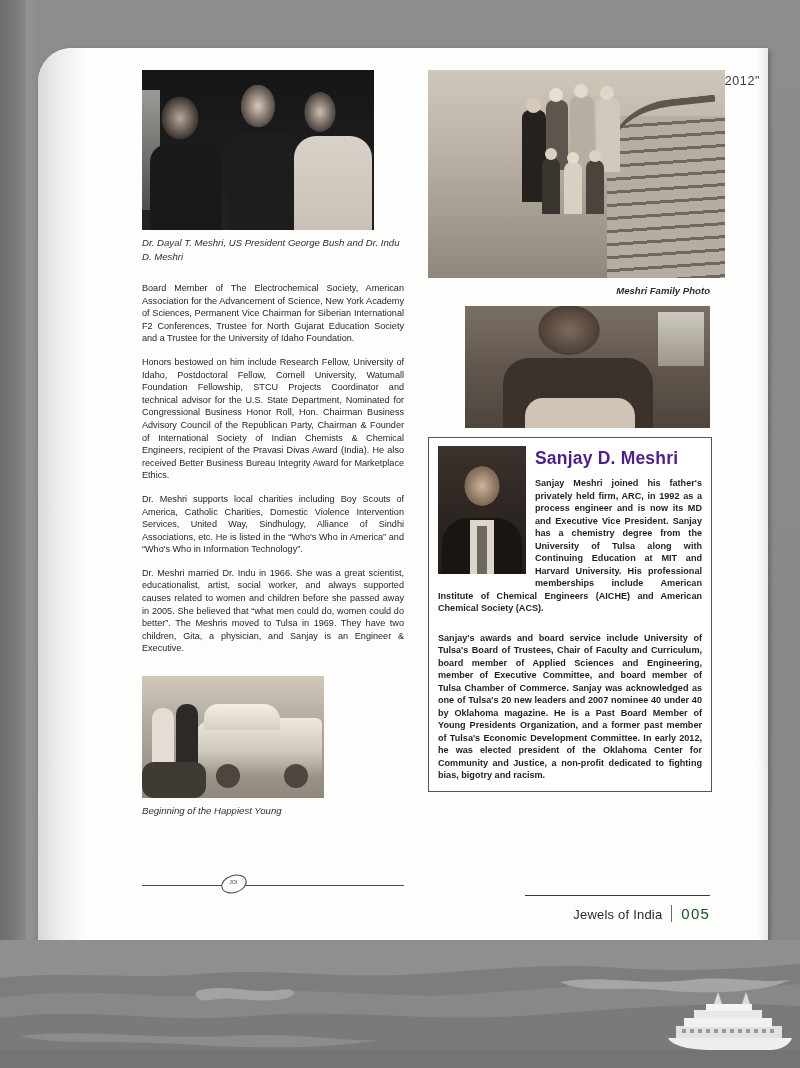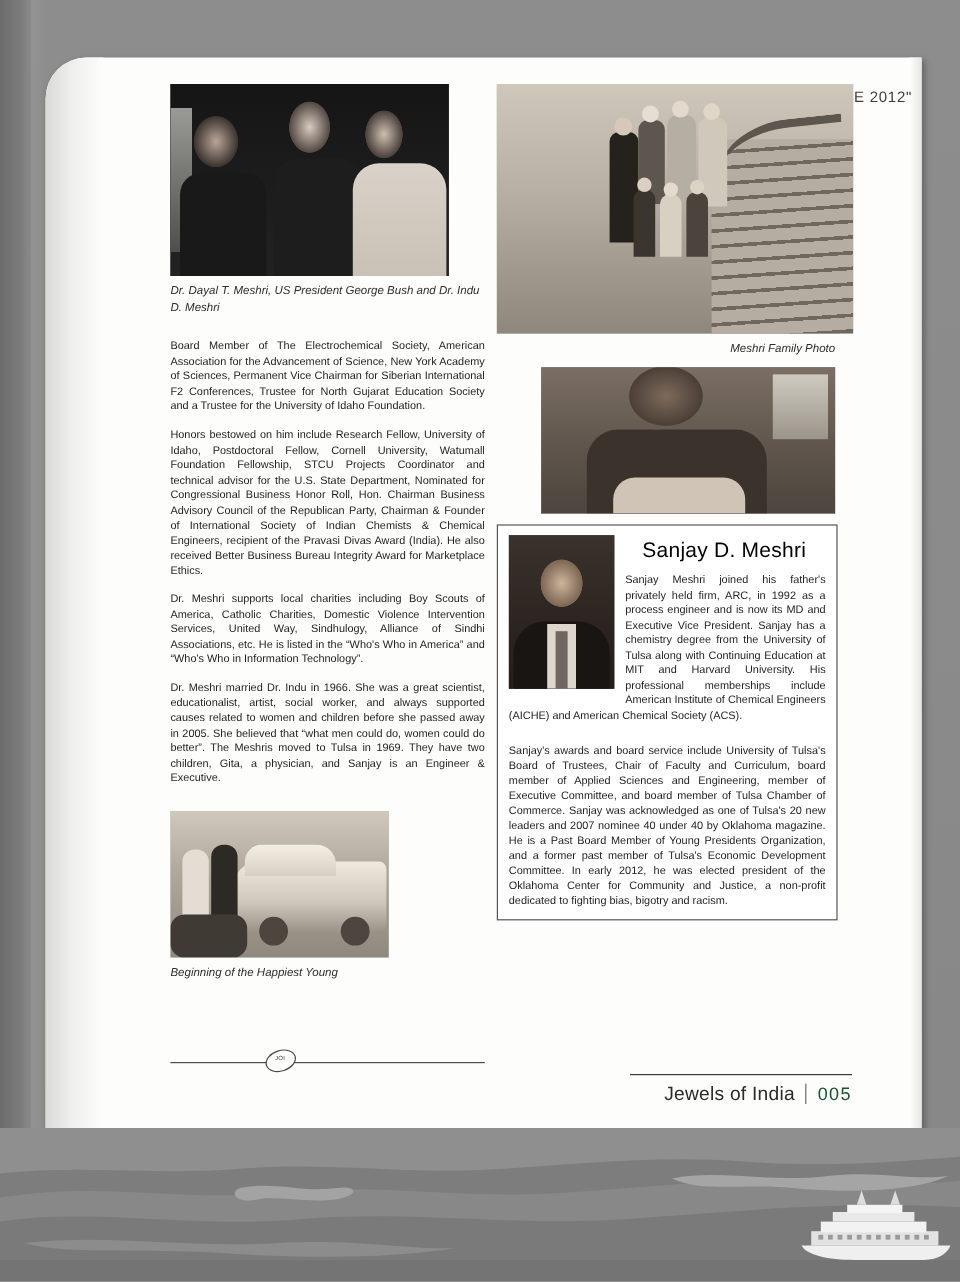--- a/index.html
+++ b/index.html
@@ -75,21 +75,21 @@
 
   
   #content {
     position: absolute;
     left: 104px;
     top: 22px;
     width: 568px;
     height: 860px;
   }
   .col-left  { position:absolute; left:0;   top:0; width:262px; }
-  .col-right { position:absolute; left:272px; top:0; width:282px; }
+  .col-right { position:absolute; left:286px; top:0; width:282px;font-weight:bold; }
 
   
   .photo {
     position: relative;
     background: #767676;
     border: 0;
     overflow: hidden;
   }
   .photo .ph-inner { position:absolute; inset:0; }
 
@@ -183,22 +183,22 @@
   
   #sanjay-box {
     border: 1px solid #555;
     padding: 8px 9px 9px 9px;
     width: 264px;
     box-sizing: content-box;
     background: #fff;
   }
   #sanjay-head {
     font-size: 17.5px;
-    color: #000000;
-    text-align: center;
+    color: #4c1d95;
+    text-align: left;
     margin: 2px 2px 8px 12px;
     letter-spacing: .2px;
   }
   #sanjay-float { float: left; margin: 0 9px 4px 0; }
   #sanjay-box .para { font-size:9.1px; line-height:12.5px; }
 
   
   #footer-rule-left {
     position:absolute; left:104px; bottom:62px;
     width:262px; height:1px; background:#4a4a4a;
@@ -215,21 +215,21 @@
     transform:rotate(18deg); letter-spacing:.2px;
   }
   #footer-rule-right{
     position:absolute; left:487px; bottom:52px;
     width:185px; height:1.4px; background:#3a3a3a;
   }
   #footer-right {
     position:absolute; left:487px; bottom:26px;
     width:185px; display:flex; justify-content:flex-end; align-items:baseline;
   }
-  #jewels-label { font-size:16px; color:#2b2b2b; letter-spacing:.2px;}
+  #jewels-label { font-size:13px; color:#2b2b2b; letter-spacing:.2px;}
   #folio-sep { width:1px; height:17px; background:#6a6a6a; margin:0 9px; position:relative; top:3px;}
   #folio-num { font-size:15px; color:#14532d; letter-spacing:1.2px;}
 
   
   #water {
     position:absolute; left:0; bottom:0; width:800px; height:128px;
     overflow:hidden;
   }
   #spread-number {
     position:absolute; left:0; right:0; top:74px; text-align:center;

